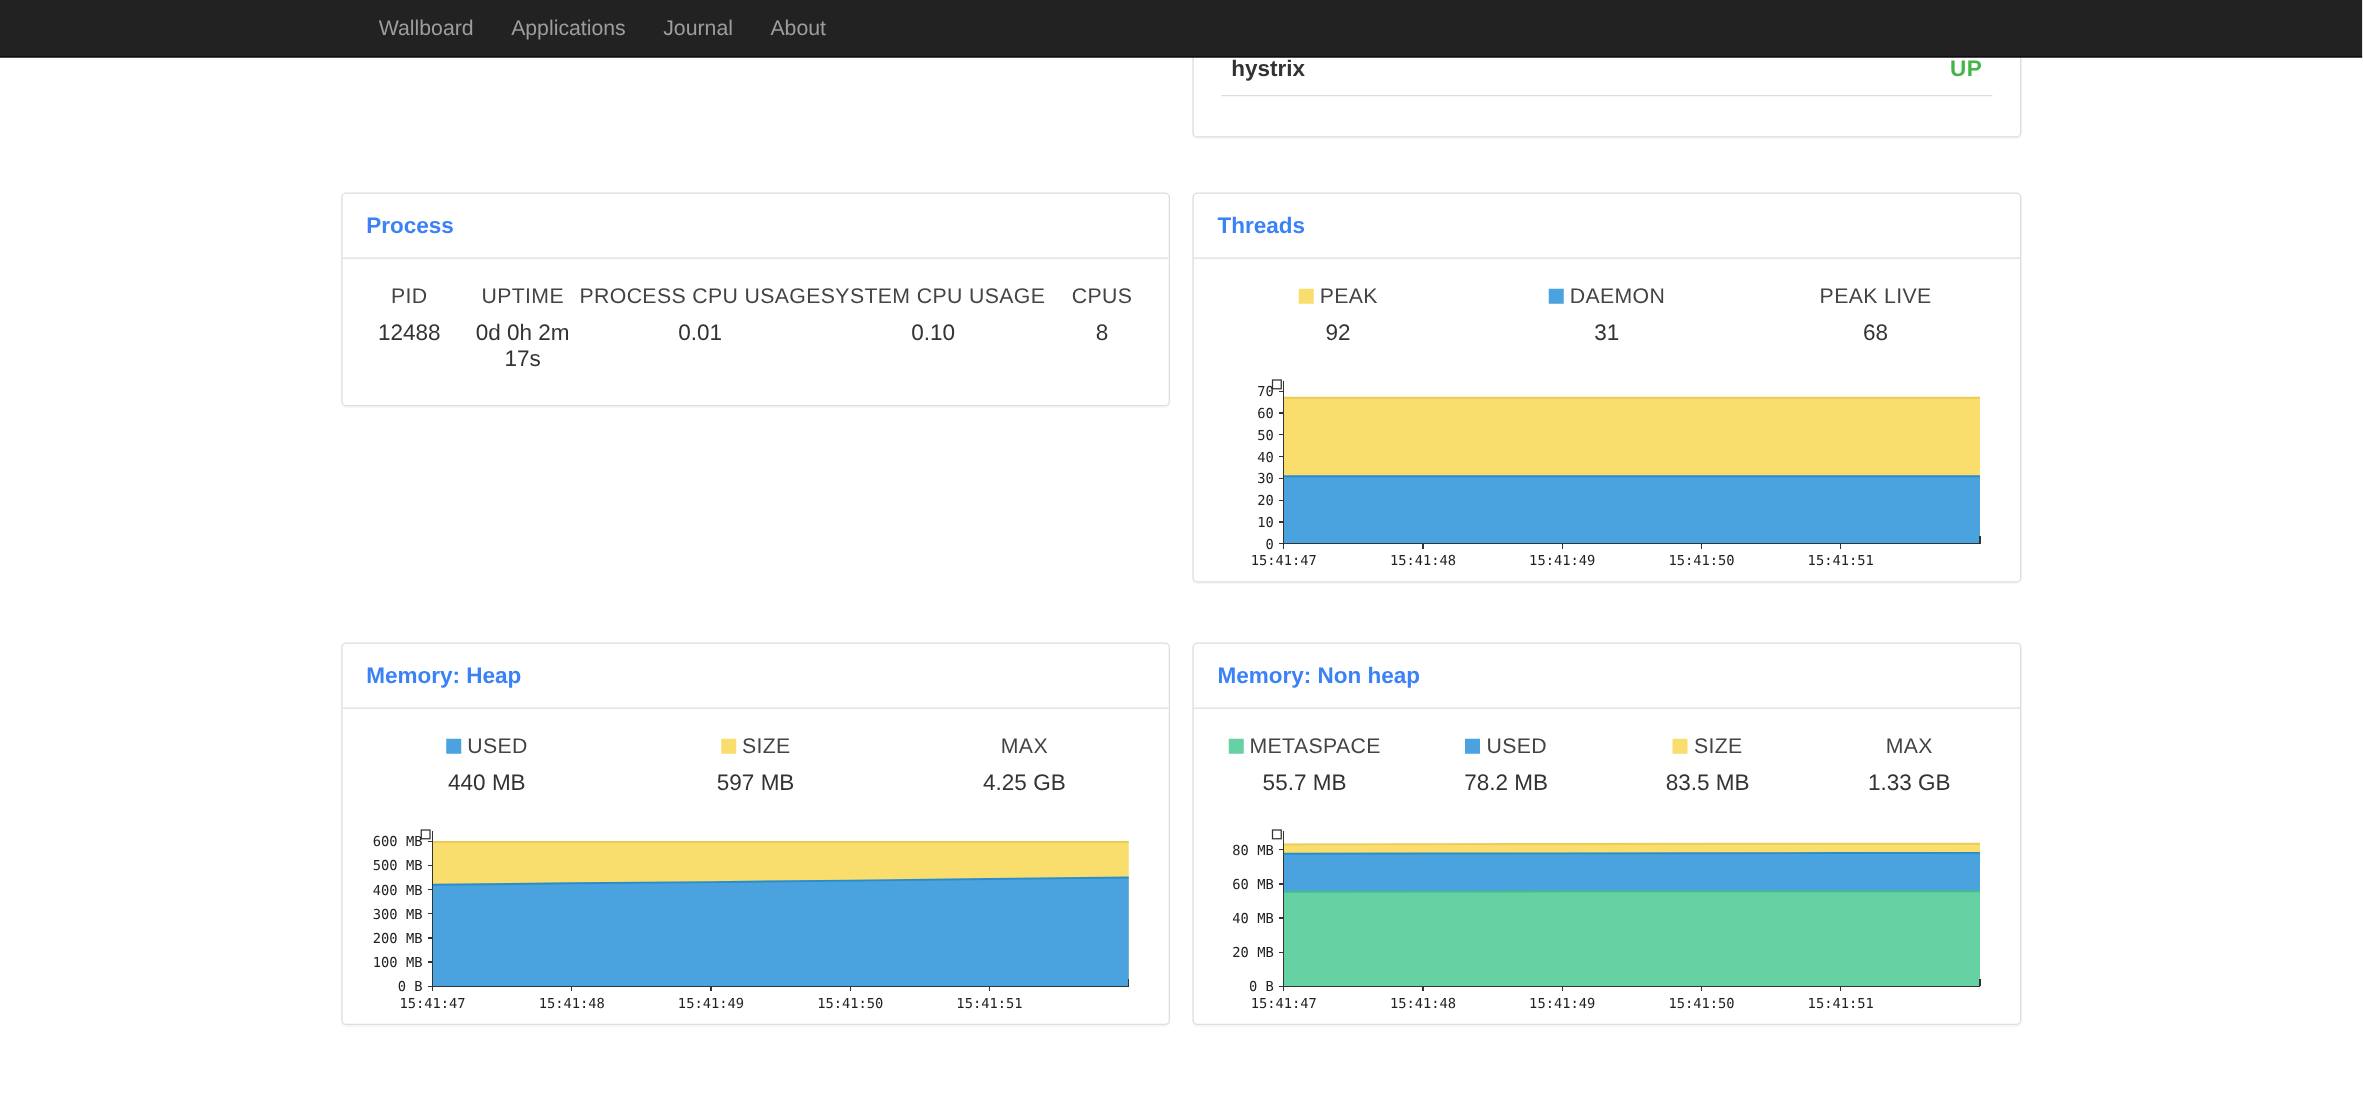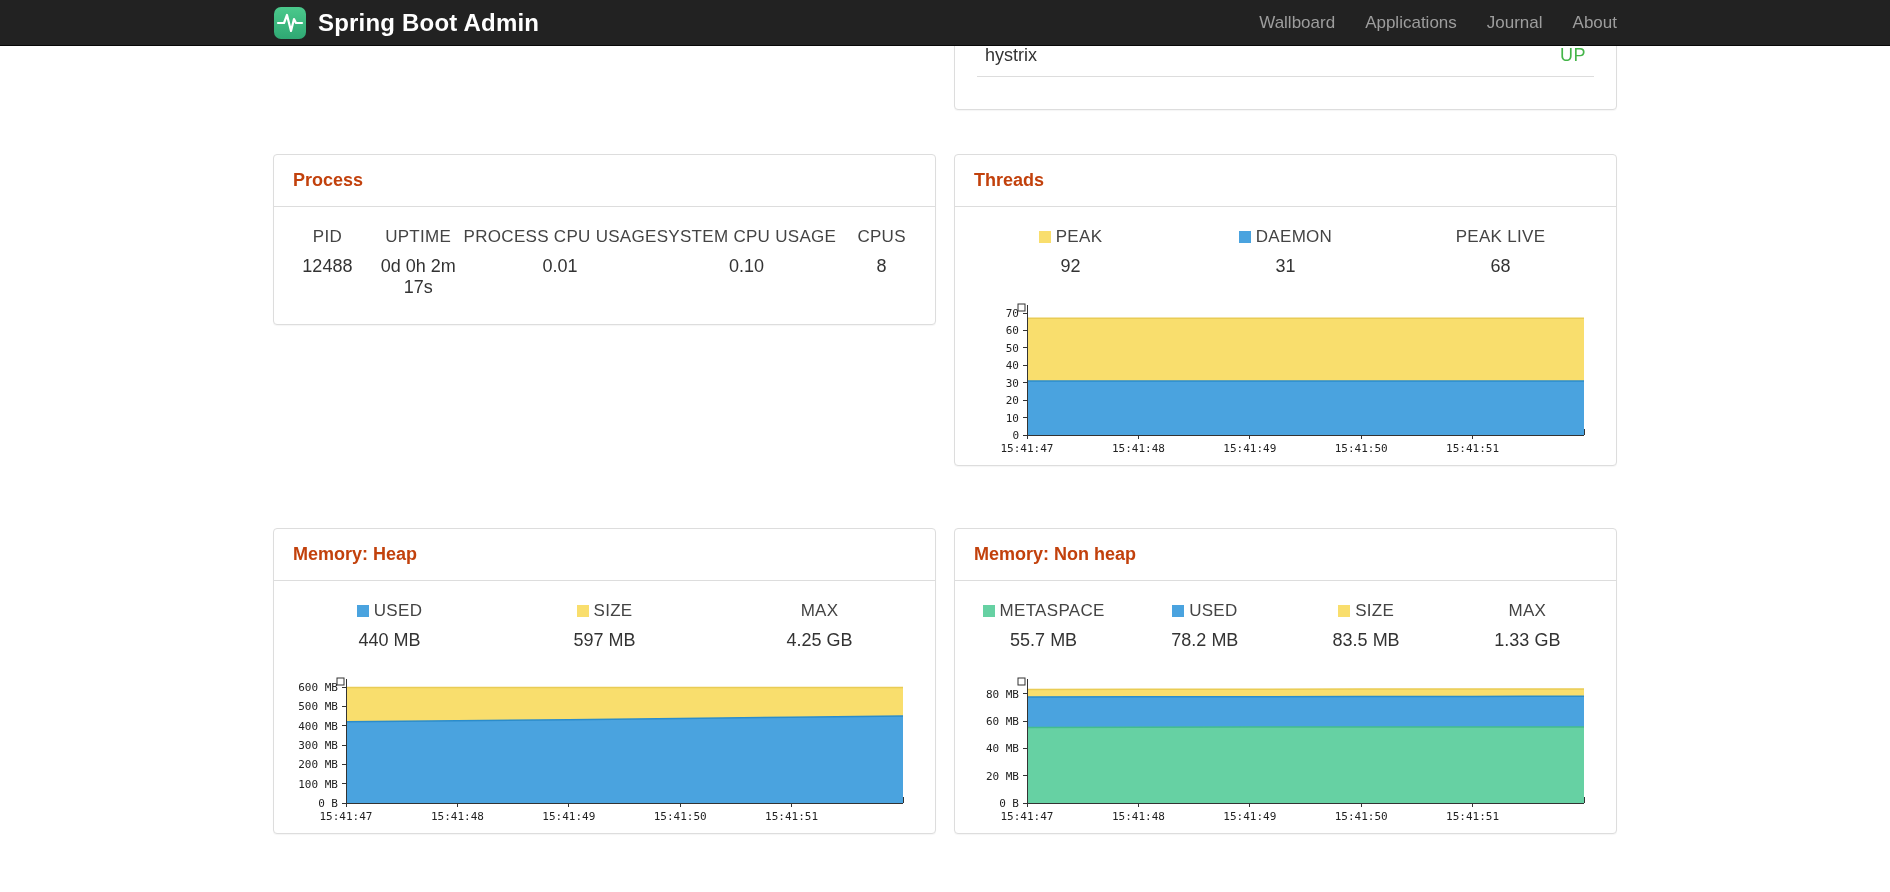--- a/index.html
+++ b/index.html
@@ -10,33 +10,33 @@
   .navbar{position:relative;z-index:20;background:#222;height:46px;border-bottom:1px solid #080808}
   .nav-inner{height:46px;display:flex;align-items:center;justify-content:space-between}
   .container{width:1344px;margin:0 auto}
   .brand{display:flex;align-items:center;gap:11px;cursor:pointer}
   .brand-text{font-size:24px;font-weight:bold;color:#fff;letter-spacing:.2px}
   .nav-links{display:flex;list-style:none;align-items:center}
   .nav-links li{padding-left:30px;color:#9d9d9d;font-size:17px;cursor:pointer}
 
   
   .panel{background:#fff;border:1px solid #ddd;border-radius:4px;box-shadow:0 1px 1px rgba(0,0,0,.04)}
-  .panel-heading{padding:15px 19px;border-bottom:1px solid #ddd;font-size:18px;font-weight:bold;color:#c2410c}
+  .panel-heading{padding:15px 19px;border-bottom:1px solid #ddd;font-size:18px;font-weight:bold;color:#3b82f6}
 
   
   .top-panel{position:relative;top:-26px;margin-left:681px;width:663px;z-index:1}
   .top-panel .panel-body{padding:14px 22px 32px}
   .app-row{display:flex;justify-content:space-between;align-items:center;padding:10px 8px;
-           border-bottom:1px solid #ddd;font-size:18px;font-weight:normal;cursor:pointer}
+           border-bottom:1px solid #ddd;font-size:18px;font-weight:bold;cursor:pointer}
   .app-name{color:#333}
   .app-status{letter-spacing:.5px}
 
   
   .grid{display:flex;gap:18px;margin-top:18px}
-  .grid2{margin-top:62px}
+  .grid2{margin-top:48px}
   .col{width:663px;flex:0 0 663px}
   .col .panel + .panel{margin-top:21px}
 
   
   .stats{display:flex;text-align:center;padding:20px 8px 26px}
   .stat{flex:1}
   .stat-label{font-size:17px;color:#444;letter-spacing:.3px;white-space:nowrap}
   .sq{display:inline-block;width:12px;height:12px;margin-right:5px;vertical-align:-1px}
   .stat-value{font-size:18px;color:#333;margin-top:9px}
 
@@ -44,35 +44,20 @@
   .chart-wrap{padding:0 24px 6px 14px}
   svg.chart{display:block;width:100%}
 </style>
 </head>
 <body>
 
 <div class="page">
 
   <nav class="navbar">
     <div class="container nav-inner">
-      <div class="brand">
-        <span style="display:inline-flex">
-          <svg width="34" height="34" viewBox="0 0 34 34">
-            <defs>
-              <linearGradient id="lg" x1="0" y1="0" x2="0" y2="1">
-                <stop offset="0" stop-color="#4BC98C"></stop>
-                  <stop offset="1" stop-color="#2FA873"></stop>
-              </linearGradient>
-            </defs>
-            <rect x="1" y="1" width="32" height="32" rx="7" fill="url(#lg)"></rect>
-            <polyline points="5,17 11,17 14,9 18,25 21,13 23,17 29,17" fill="none" stroke="#fff" stroke-width="2.2" stroke-linecap="round" stroke-linejoin="round"></polyline>
-          </svg>
-        </span>
-        <span class="brand-text">Spring Boot Admin</span>
-      </div>
       <ul class="nav-links">
         <li>Wallboard</li>
         <li>Applications</li>
         <li>Journal</li>
         <li>About</li>
       </ul>
     </div>
   </nav>
 
   <div class="container">

